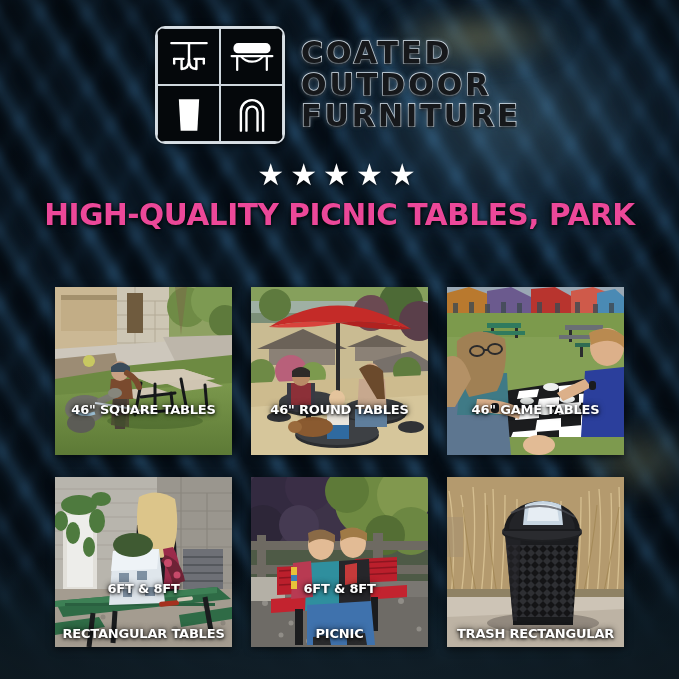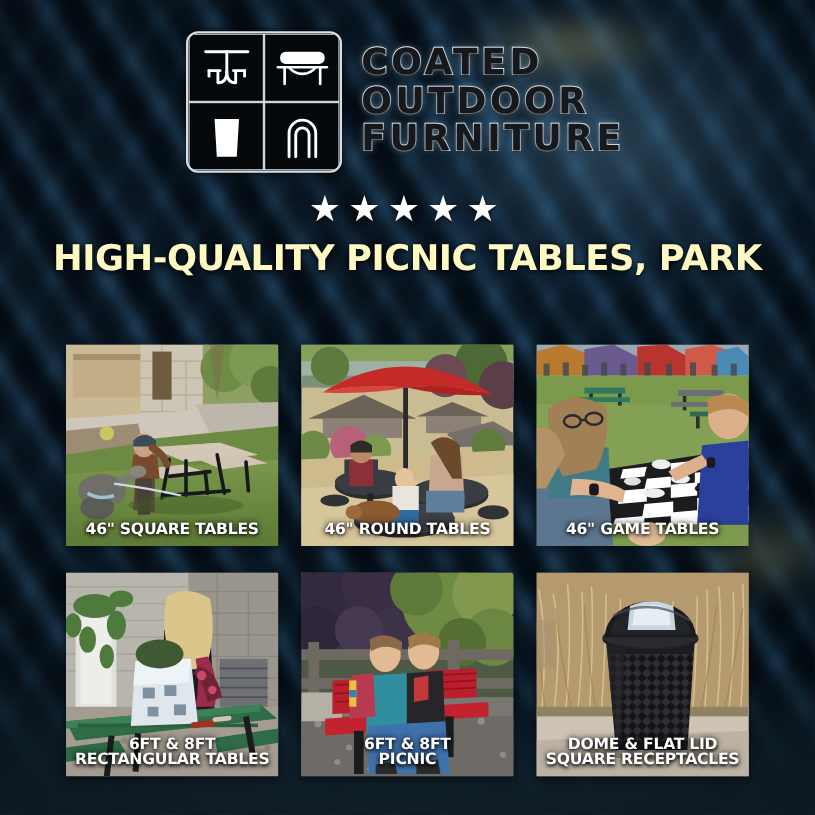--- a/index.html
+++ b/index.html
@@ -104,21 +104,21 @@
     position:absolute;left:0;right:0;top:160px;
     text-align:center;color:#ffffff;
     font-size:30px;letter-spacing:6px;line-height:1;
     text-shadow:0 2px 4px rgba(0,0,0,.75);
     font-family:"DejaVu Sans", sans-serif;
   }
 
   
   .headline{
     position:absolute;left:0;right:0;top:200px;
-    text-align:center;color:#fef9c3;
+    text-align:center;color:#ec4899;
     font-family:"DejaVu Sans", sans-serif;
     font-weight:bold;
     font-size:29.5px;
     line-height:1.08;
     letter-spacing:-.4px;
     text-shadow:0 2px 5px rgba(0,0,0,.85), 0 0 2px rgba(0,0,0,.6);
     padding:0 7px;
   }
   .headline div{white-space:nowrap;}
 
@@ -140,21 +140,21 @@
   .card svg{position:absolute;inset:0;width:100%;height:100%;display:block;}
   .card-label{
     position:absolute;left:0;right:0;bottom:6px;
     text-align:center;color:#fff;
     font-family:"DejaVu Sans", sans-serif;
     font-weight:bold;font-size:13px;line-height:1.04;
     letter-spacing:-.2px;
     text-shadow:0 1px 3px rgba(0,0,0,.95), 0 0 6px rgba(0,0,0,.8);
     padding:0 4px;
   }
-  .card-label .l2{display:block;}
+  .card-label .l2{display:block;margin-top:32px;}
 </style>
 </head>
 <body>
 
 <div class="stage">
 
   <div class="bg">
     <div class="bg-grad"></div>
     <div class="bg-mesh"></div>
     <div class="bg-mesh2"></div>
@@ -750,19 +750,18 @@
           <path d="M57 54 A38 30 0 0 1 133 54 Z" fill="#1a1b1e"></path>
           <path d="M62 52 A33 26 0 0 1 128 52 Z" fill="#232428"></path>
 
           <path d="M76 48 L116 48 L114 28 Q96 20 78 28 Z" fill="#c8d6e2"></path>
           <path d="M80 44 L112 44 L110 30 Q96 24 82 30 Z" fill="#e6edf3"></path>
 
           <path d="M64 36 Q96 20 128 40" stroke="#4a4c52" stroke-width="2" fill="none" opacity=".7"></path>
         </svg>
       </div>
       <div class="card-label">
-        <span>DOME &amp; FLAT LID</span>
-        <span class="l2">SQUARE RECEPTACLES</span>
+        <span class="l2">TRASH RECTANGULAR</span>
       </div>
     </div>
 
   </div>
 </div>
 
 </body></html>

